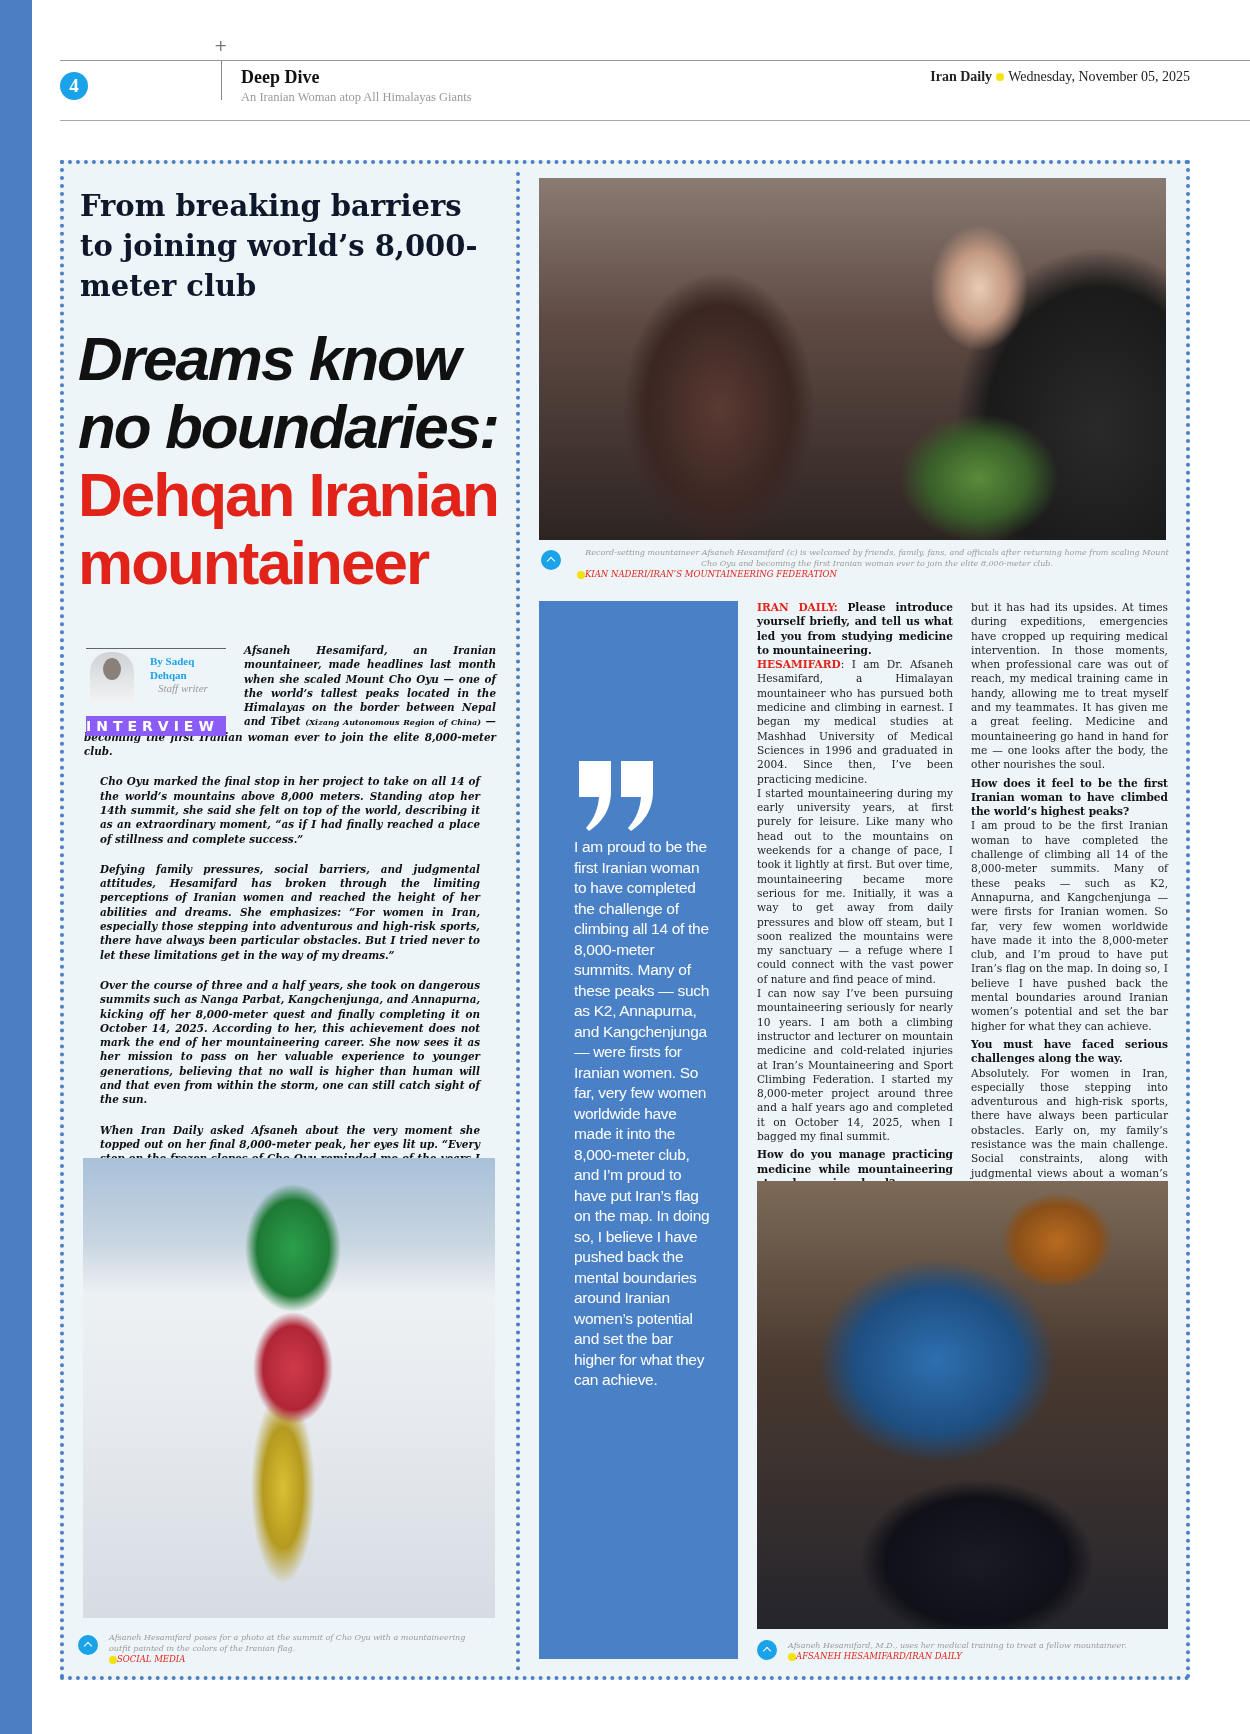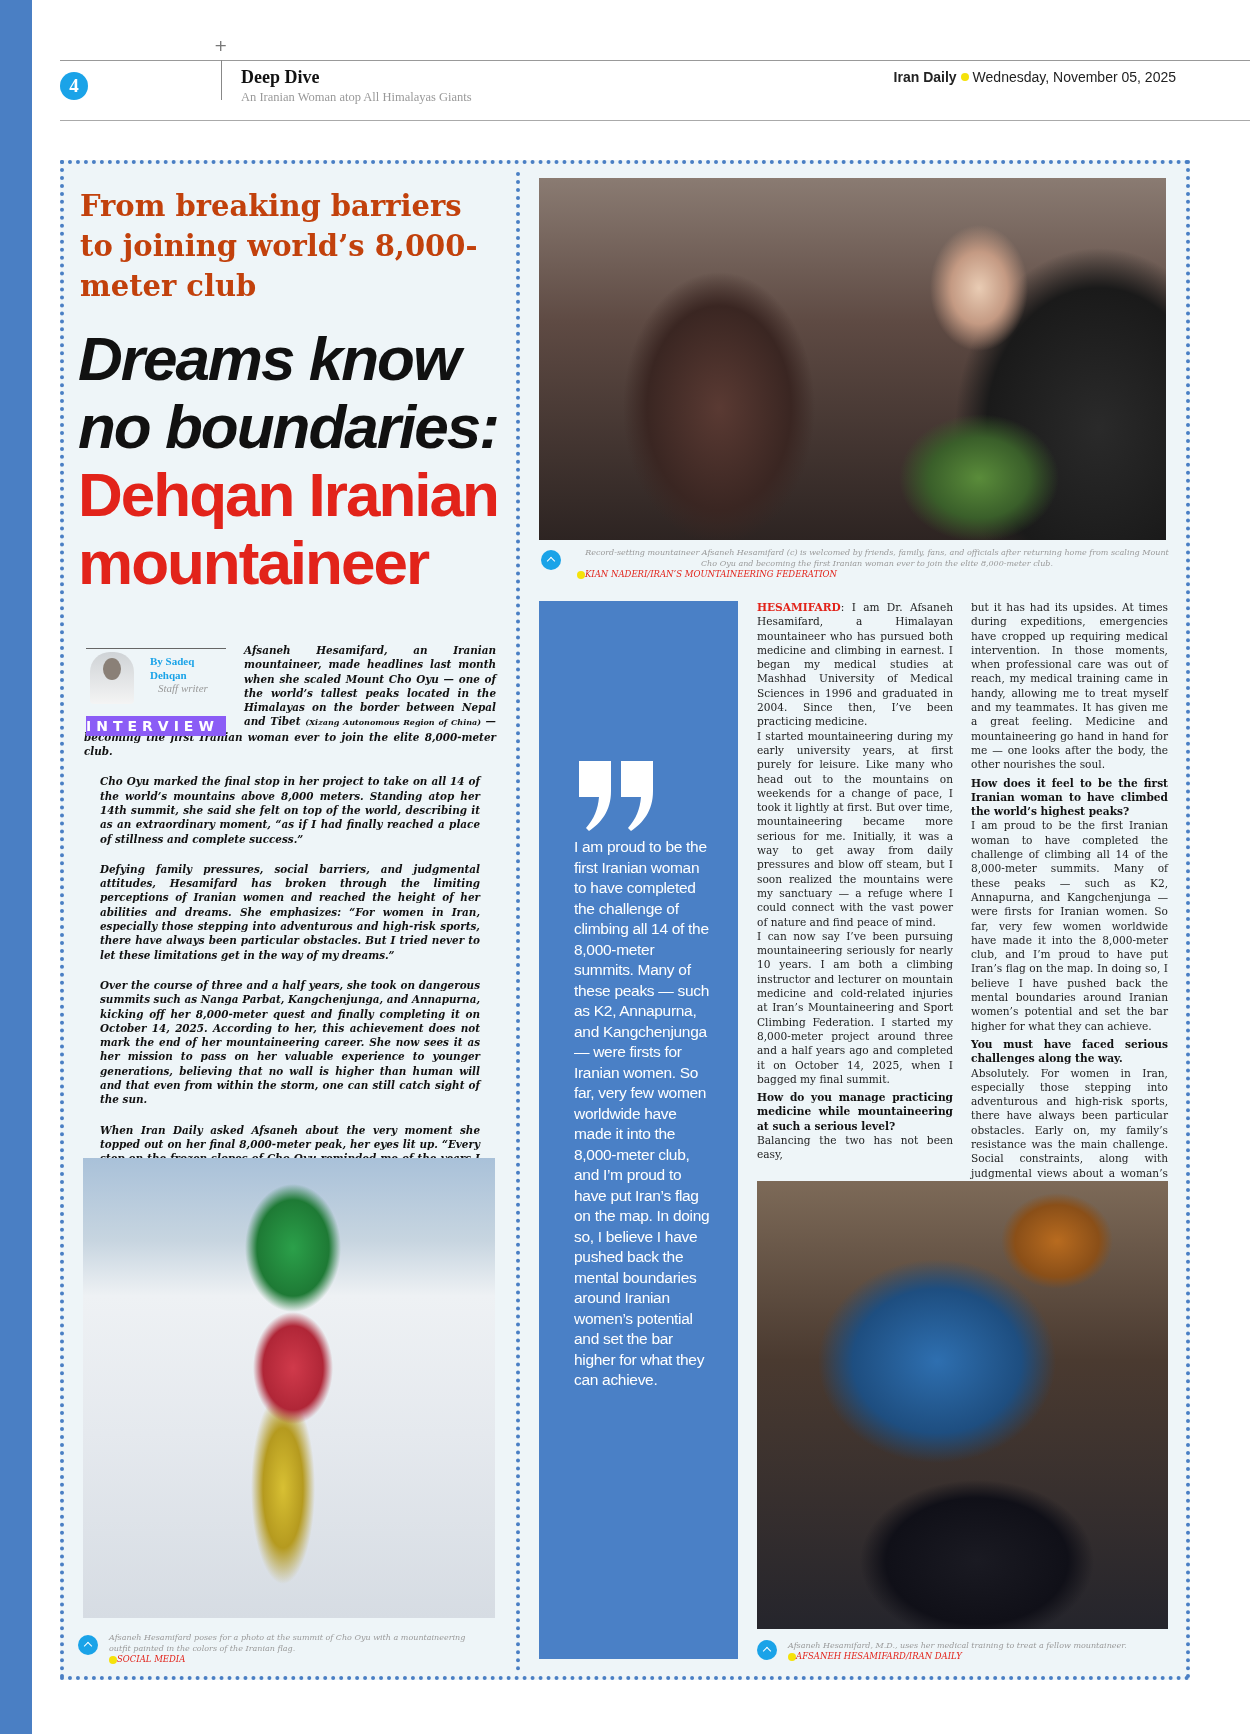--- a/index.html
+++ b/index.html
@@ -9,29 +9,29 @@
   .left-bar { position: absolute; left: 0; top: 0; width: 32px; height: 1734px; background: #4a7fc4; }
 
   
   .crop-mark { position: absolute; left: 214px; top: 36px; font-size: 16px; color: #777; font-family: "DejaVu Sans", sans-serif; }
   .hdr-line-top { position: absolute; left: 60px; right: 0; top: 60px; height: 1px; background: #999; }
   .hdr-line-bot { position: absolute; left: 60px; right: 0; top: 120px; height: 1px; background: #aaa; }
   .hdr-sep { position: absolute; left: 221px; top: 60px; width: 1px; height: 40px; background: #888; }
   .page-num { position: absolute; left: 60px; top: 72px; width: 28px; height: 28px; border-radius: 50%; background: #1aa3e8; color: #fff; font-weight: bold; font-size: 19px; text-align: center; line-height: 28px; font-family: "Liberation Serif", serif; }
   .section-title { position: absolute; left: 241px; top: 67px; font-size: 18px; font-weight: bold; font-family: "Liberation Serif", serif; color: #111; }
   .section-sub { position: absolute; left: 241px; top: 90px; font-size: 12.5px; color: #999; font-family: "Liberation Serif", serif; }
-  .masthead { position: absolute; right: 74px; top: 69px; font-size: 14px; font-family: Liberation Sans, sans-serif; color: #222; display: flex; align-items: center; gap: 4px; }
+  .masthead { position: absolute; right: 60px; top: 69px; font-size: 14px; font-family: Liberation Serif, serif; color: #222; display: flex; align-items: center; gap: 4px; }
   .masthead b { font-weight: bold; }
   .ydot { display: inline-block; width: 8px; height: 8px; border-radius: 50%; background: #f5e20a; }
 
   
   .frame { position: absolute; left: 60px; top: 160px; width: 1130px; height: 1520px; background: #eef5f8; border: 4px dotted #4a7fc4; }
   .col-divider { position: absolute; left: 516px; top: 172px; width: 0; height: 1500px; border-left: 4px dotted #4a7fc4; }
 
-  .kicker { position: absolute; left: 80px; top: 186px; width: 420px; font-family: "DejaVu Serif", serif; font-weight: bold; font-size: 29px; line-height: 40px; color: #c2410c; }
+  .kicker { position: absolute; left: 80px; top: 186px; width: 420px; font-family: "DejaVu Serif", serif; font-weight: bold; font-size: 29px; line-height: 40px; color: #0f172a; }
   .headline { position: absolute; left: 78px; top: 325px; width: 440px; font-family: "Liberation Sans", sans-serif; font-weight: bold; font-style: italic; font-size: 62px; line-height: 68px; letter-spacing: -2px; color: #111; }
   .headline .red { color: #e2231a; font-style: normal; }
 
   
   .byline-box { position: absolute; left: 86px; top: 648px; width: 140px; }
   .byline-rule { height: 1px; background: #666; margin-bottom: 3px; }
   .avatar { position: absolute; left: 4px; top: 4px; width: 44px; height: 52px; background: linear-gradient(#cfd3d6, #f4f4f4); border-radius: 20px 20px 4px 4px; }
   .avatar::before { content: ""; position: absolute; left: 13px; top: 6px; width: 18px; height: 22px; background: #8a8077; border-radius: 50%; }
   .by-name { position: absolute; left: 64px; top: 6px; font-size: 11px; line-height: 14px; font-weight: bold; color: #1aa3e8; font-family: "Liberation Serif", serif; }
   .by-role { position: absolute; left: 64px; top: 34px; font-size: 11px; color: #999; font-style: italic; font-family: "Liberation Serif", serif; margin-left: 8px; }
@@ -153,20 +153,21 @@
 
 <div class="pull">
   <svg class="quote-mark" viewBox="0 0 82 70">
     <path d="M4 0 H36 V30 C36 50 26 62 14 70 L11 67 C19 58 23 48 24 36 H4 Z" fill="#fff"></path>
     <path d="M46 0 H78 V30 C78 50 68 62 56 70 L53 67 C61 58 65 48 66 36 H46 Z" fill="#fff"></path>
   </svg>
   <div class="pull-text">I am proud to be the first Iranian woman to have completed the challenge of climbing all 14 of the 8,000-meter summits. Many of these peaks — such as K2, Annapurna, and Kangchenjunga — were firsts for Iranian women. So far, very few women worldwide have made it into the 8,000-meter club, and I’m proud to have put Iran’s flag on the map. In doing so, I believe I have pushed back the mental boundaries around Iranian women’s potential and set the bar higher for what they can achieve.</div>
 </div>
 
 <div class="qa qa-col1">
+  <p class="q"><span class="red">IRAN DAILY:</span> <span>Please introduce yourself briefly, and tell us what led you from studying medicine to mountaineering.</span></p>
   <p><span class="red">HESAMIFARD</span><span>: I am Dr. Afsaneh Hesamifard, a Himalayan mountaineer who has pursued both medicine and climbing in earnest. I began my medical studies at Mashhad University of Medical Sciences in 1996 and graduated in 2004. Since then, I’ve been practicing medicine.</span></p>
   <p>I started mountaineering during my early university years, at first purely for leisure. Like many who head out to the mountains on weekends for a change of pace, I took it lightly at first. But over time, mountaineering became more serious for me. Initially, it was a way to get away from daily pressures and blow off steam, but I soon realized the mountains were my sanctuary — a refuge where I could connect with the vast power of nature and find peace of mind.</p>
   <p>I can now say I’ve been pursuing mountaineering seriously for nearly 10 years. I am both a climbing instructor and lecturer on mountain medicine and cold-related injuries at Iran’s Mountaineering and Sport Climbing Federation. I started my 8,000-meter project around three and a half years ago and completed it on October 14, 2025, when I bagged my final summit.</p>
   <p class="q gap">How do you manage practicing medicine while mountaineering at such a serious level?</p>
   <p>Balancing the two has not been easy,</p>
 </div>
 
 <div class="qa qa-col2">
   <p>but it has had its upsides. At times during expeditions, emergencies have cropped up requiring medical intervention. In those moments, when professional care was out of reach, my medical training came in handy, allowing me to treat myself and my teammates. It has given me a great feeling. Medicine and mountaineering go hand in hand for me — one looks after the body, the other nourishes the soul.</p>
   <p class="q gap">How does it feel to be the first Iranian woman to have climbed the world’s highest peaks?</p>

